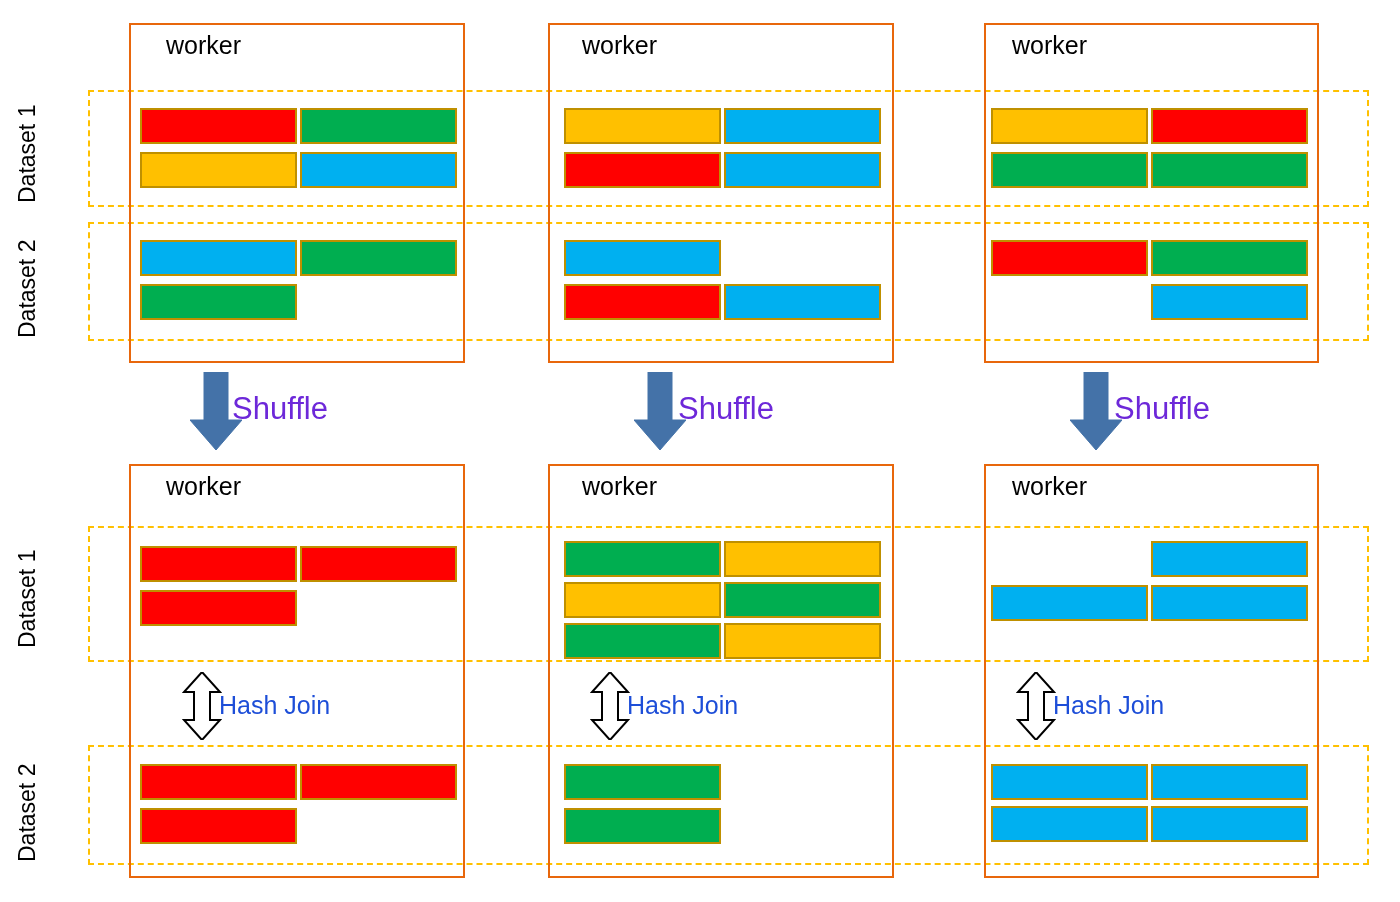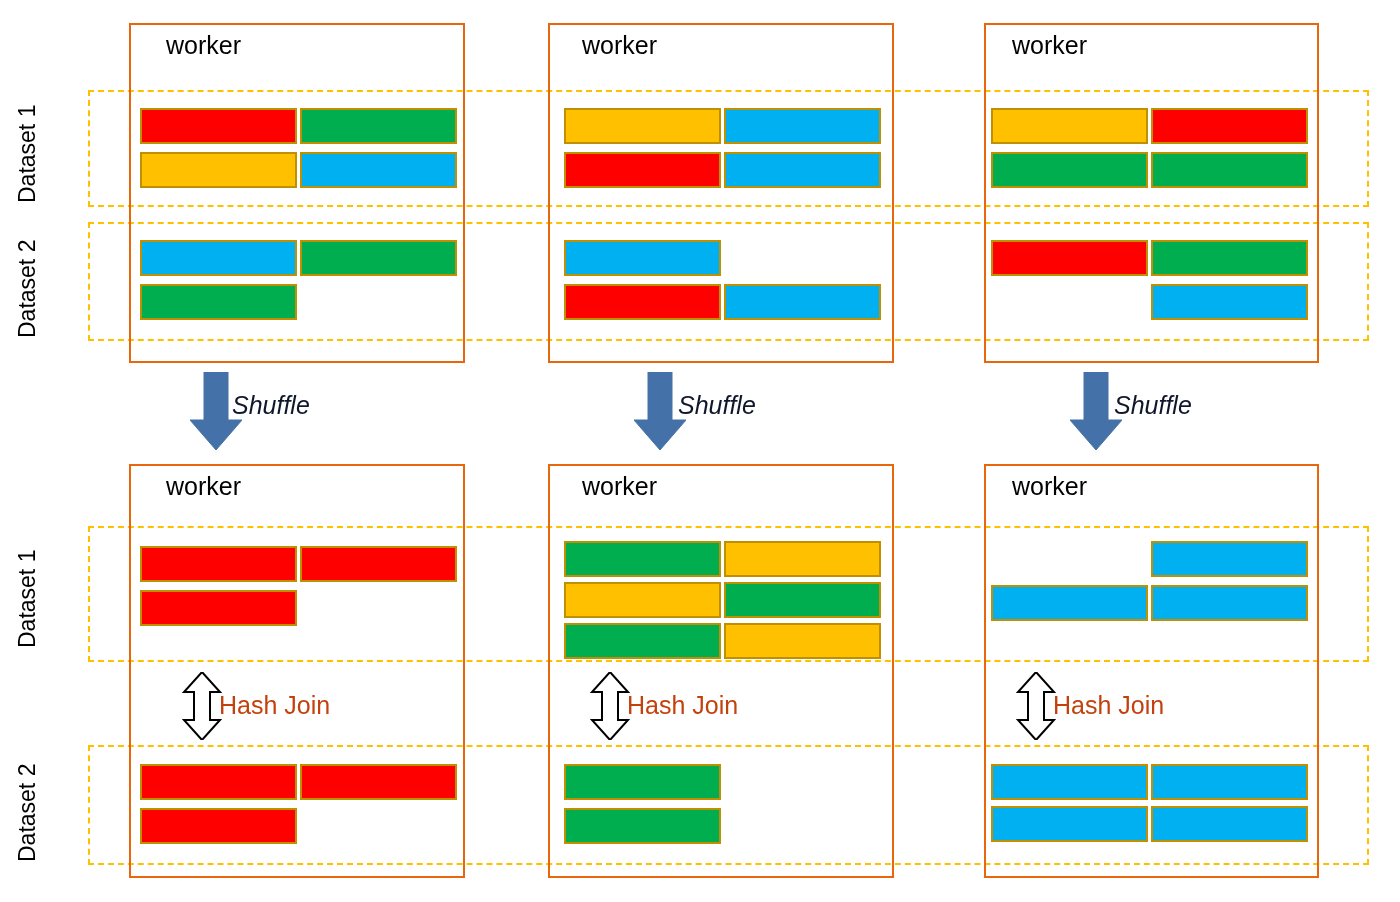--- a/index.html
+++ b/index.html
@@ -52,34 +52,33 @@
     position: absolute;
     box-sizing: border-box;
     border: 2px solid #BF9000;
   }
   
   .shuffle-arrow {
     position: absolute;
   }
   .shuffle-label {
     position: absolute;
+    font-size: 31px;
+    color: #6d28d9;
+    white-space: nowrap;
+    line-height: 1;
+  }
+  
+  .hashjoin-arrow {
+    position: absolute;
+  }
+  .hashjoin-label {
+    position: absolute;
     font-size: 25px;
-    color: #0f172a;
-    white-space: nowrap;
-    line-height: 1;
-    font-style: italic;
-  }
-  
-  .hashjoin-arrow {
-    position: absolute;
-  }
-  .hashjoin-label {
-    position: absolute;
-    font-size: 25px;
-    color: #c2410c;
+    color: #1d4ed8;
     white-space: nowrap;
     line-height: 1;
   }
 </style>
 </head>
 <body>
 
 <div id="canvas">
 
   <div class="band" style="left:88px; top:90px; width:1281px; height:117px;"></div>

